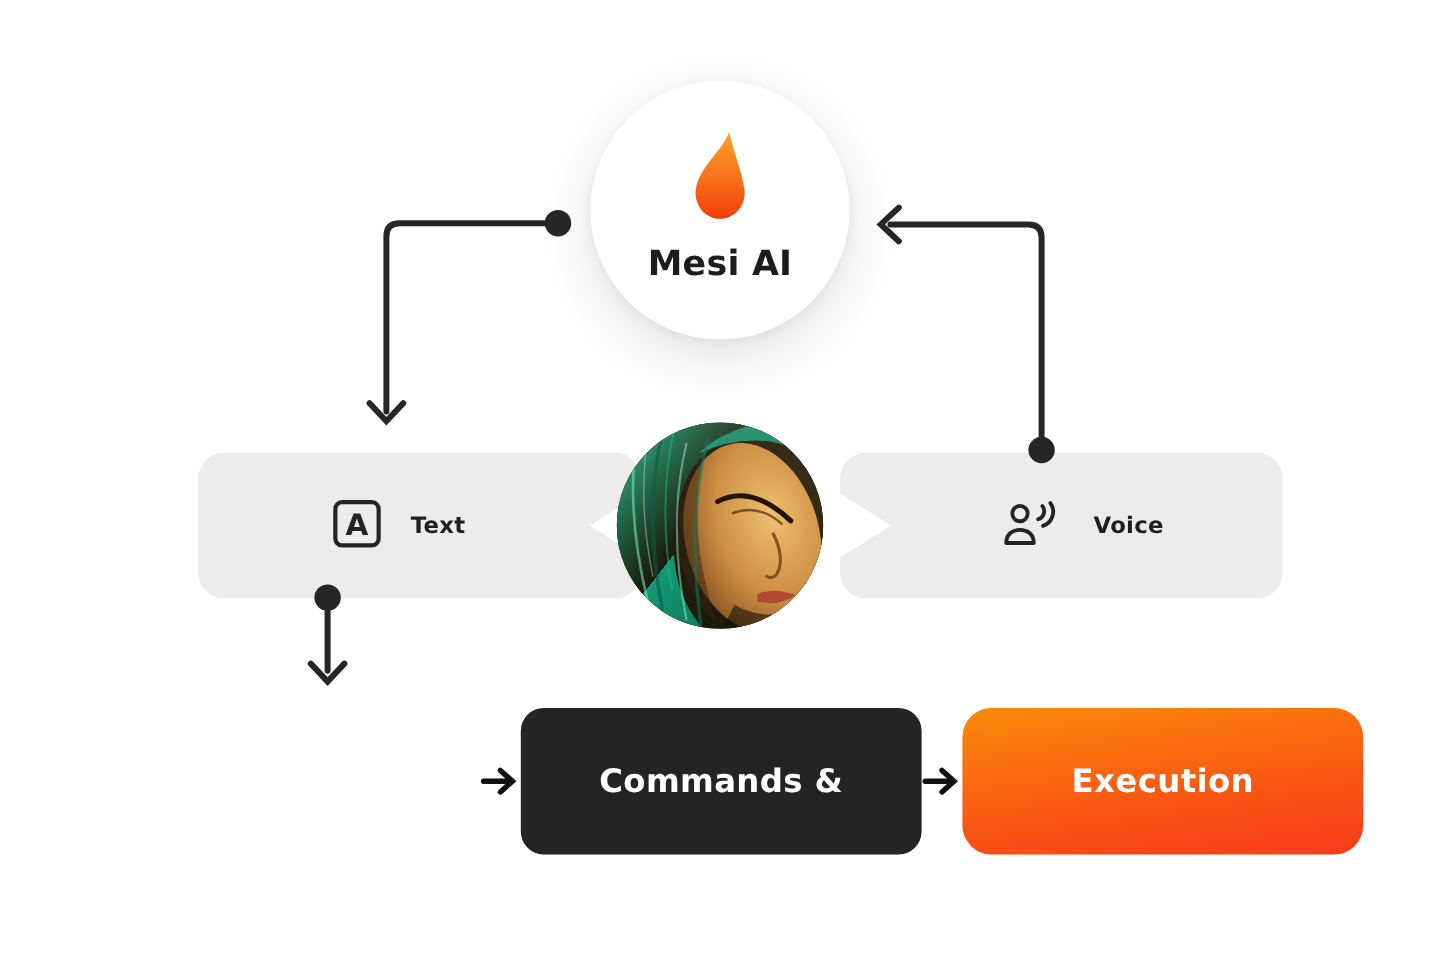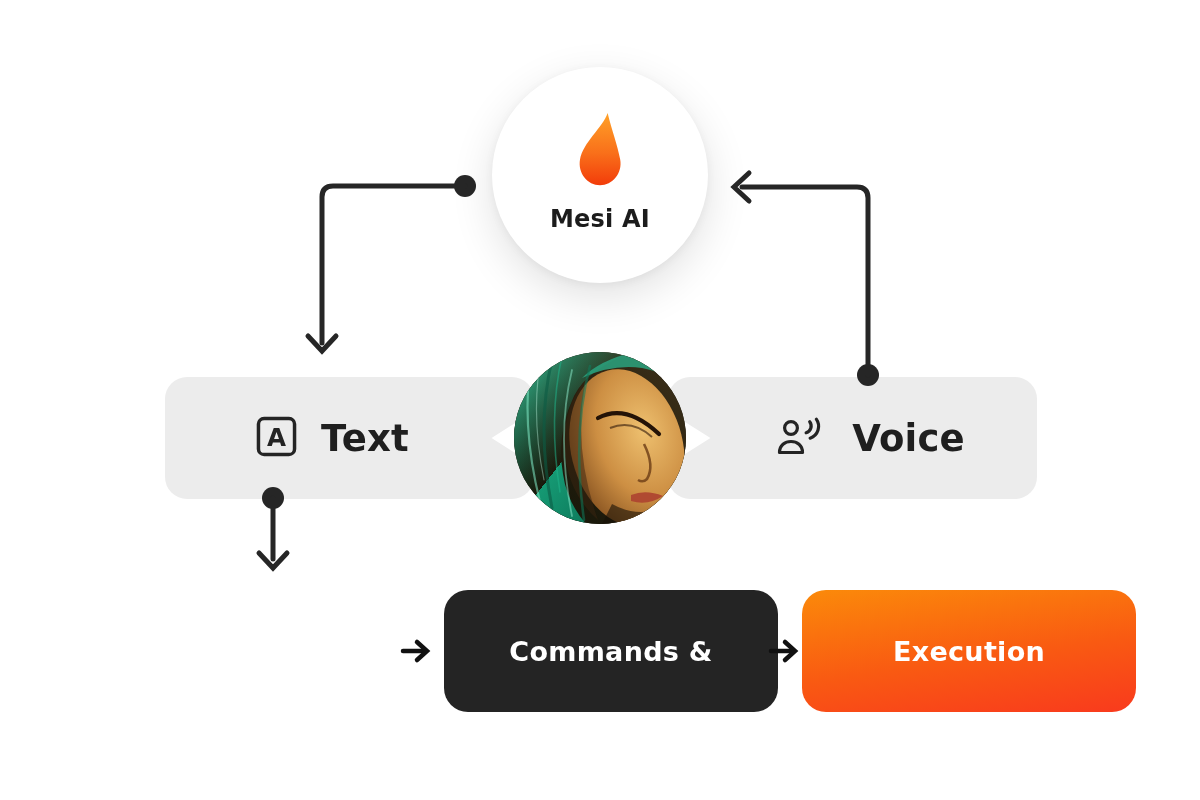--- a/index.html
+++ b/index.html
@@ -7,50 +7,50 @@
     position:relative;width:1200px;height:800px;background:#ffffff;overflow:hidden;
     font-family:"DejaVu Sans","Liberation Sans",sans-serif;color:#1e1e1e;
   }
   
   .hub{
     position:absolute;left:492px;top:67px;width:216px;height:216px;border-radius:50%;
     background:#ffffff;box-shadow:0 14px 44px rgba(0,0,0,0.12),0 2px 10px rgba(0,0,0,0.05);
     display:flex;flex-direction:column;align-items:center;justify-content:center;z-index:2;
   }
   .hub .flame{margin-top:-6px;}
-  .hub-label{font-size:24px;font-weight:bold;letter-spacing:.2px;margin-top:10px;color:#1c1c1c;}
+  .hub-label{font-size:29px;font-weight:bold;letter-spacing:.2px;margin-top:10px;color:#1c1c1c;}
   
   .panel{
     position:absolute;top:377px;width:335px;height:122px;background:#ececec;border-radius:22px;
     display:flex;align-items:center;justify-content:center;gap:24px;z-index:1;
   }
-  .panel-label{font-size:37px;font-weight:bold;color:#1f1f1f;letter-spacing:.2px;}
+  .panel-label{font-size:19px;font-weight:bold;color:#1f1f1f;letter-spacing:.2px;}
   .panel-text{
     left:165px;padding-right:34px;
     clip-path:polygon(0 0,100% 0,100% 28%,88.5% 50%,100% 72%,100% 100%,0 100%);
   }
   .panel-voice{
-    left:668px;padding-left:34px;
+    left:700px;padding-left:34px;
     clip-path:polygon(0 0,100% 0,100% 100%,0 100%,0 72%,11.5% 50%,0 28%);
     align-items:center;
   }
   
   .avatar{
     position:absolute;left:514px;top:352px;width:172px;height:172px;border-radius:50%;
     overflow:hidden;z-index:3;background:#1c1a10;
   }
   
   .flow-box{
     position:absolute;top:590px;width:334px;height:122px;border-radius:24px;
     display:flex;flex-direction:column;align-items:center;justify-content:center;
     color:#ffffff;font-weight:bold;font-size:27px;letter-spacing:.3px;text-align:center;z-index:1;
   }
   .box-dark{background:#242424;}
   .box-dialog{left:66px;}
-  .box-commands{left:444px;line-height:33px;}
+  .box-commands{left:434px;line-height:33px;border-radius:19px;}
   .box-execution{left:802px;background:linear-gradient(172deg,#fb8a0a 0%,#f95a12 55%,#f93a1d 100%);}
   
   .connectors{position:absolute;left:0;top:0;z-index:5;pointer-events:none;}
 </style>
 </head>
 <body>
 
 <div class="canvas">
 
   <svg class="connectors" width="1200" height="800" viewBox="0 0 1200 800" aria-hidden="true">

